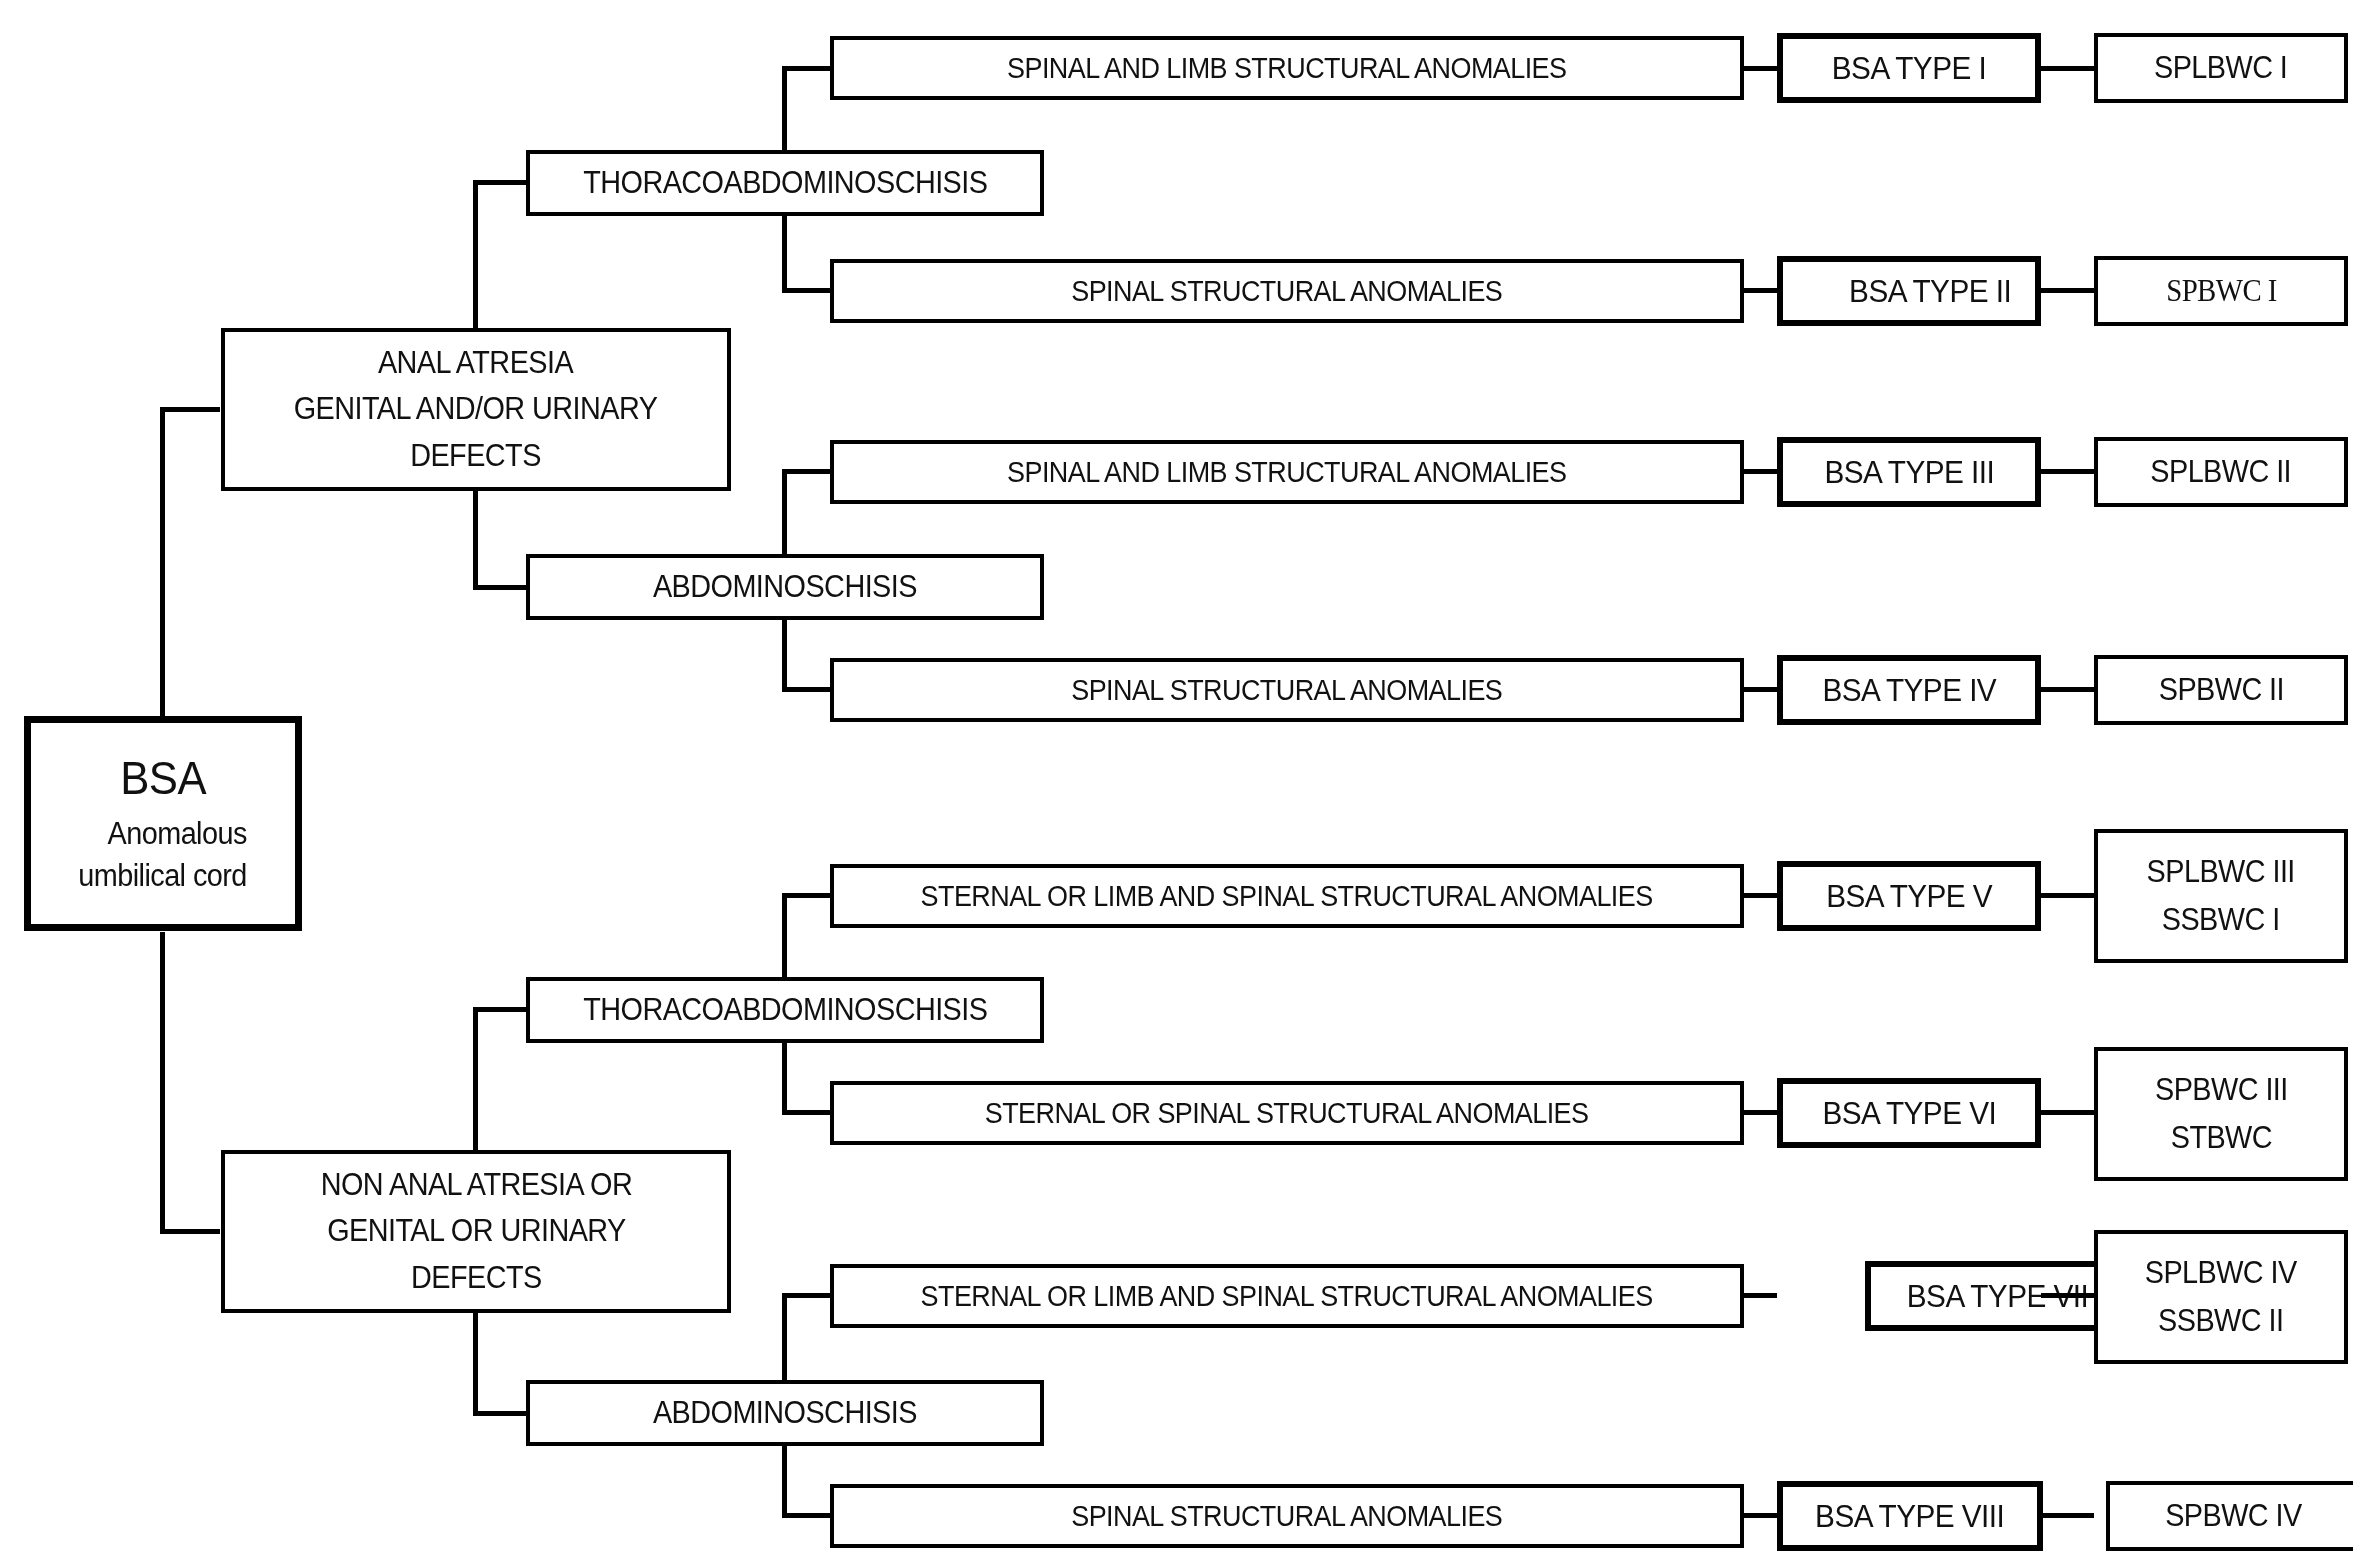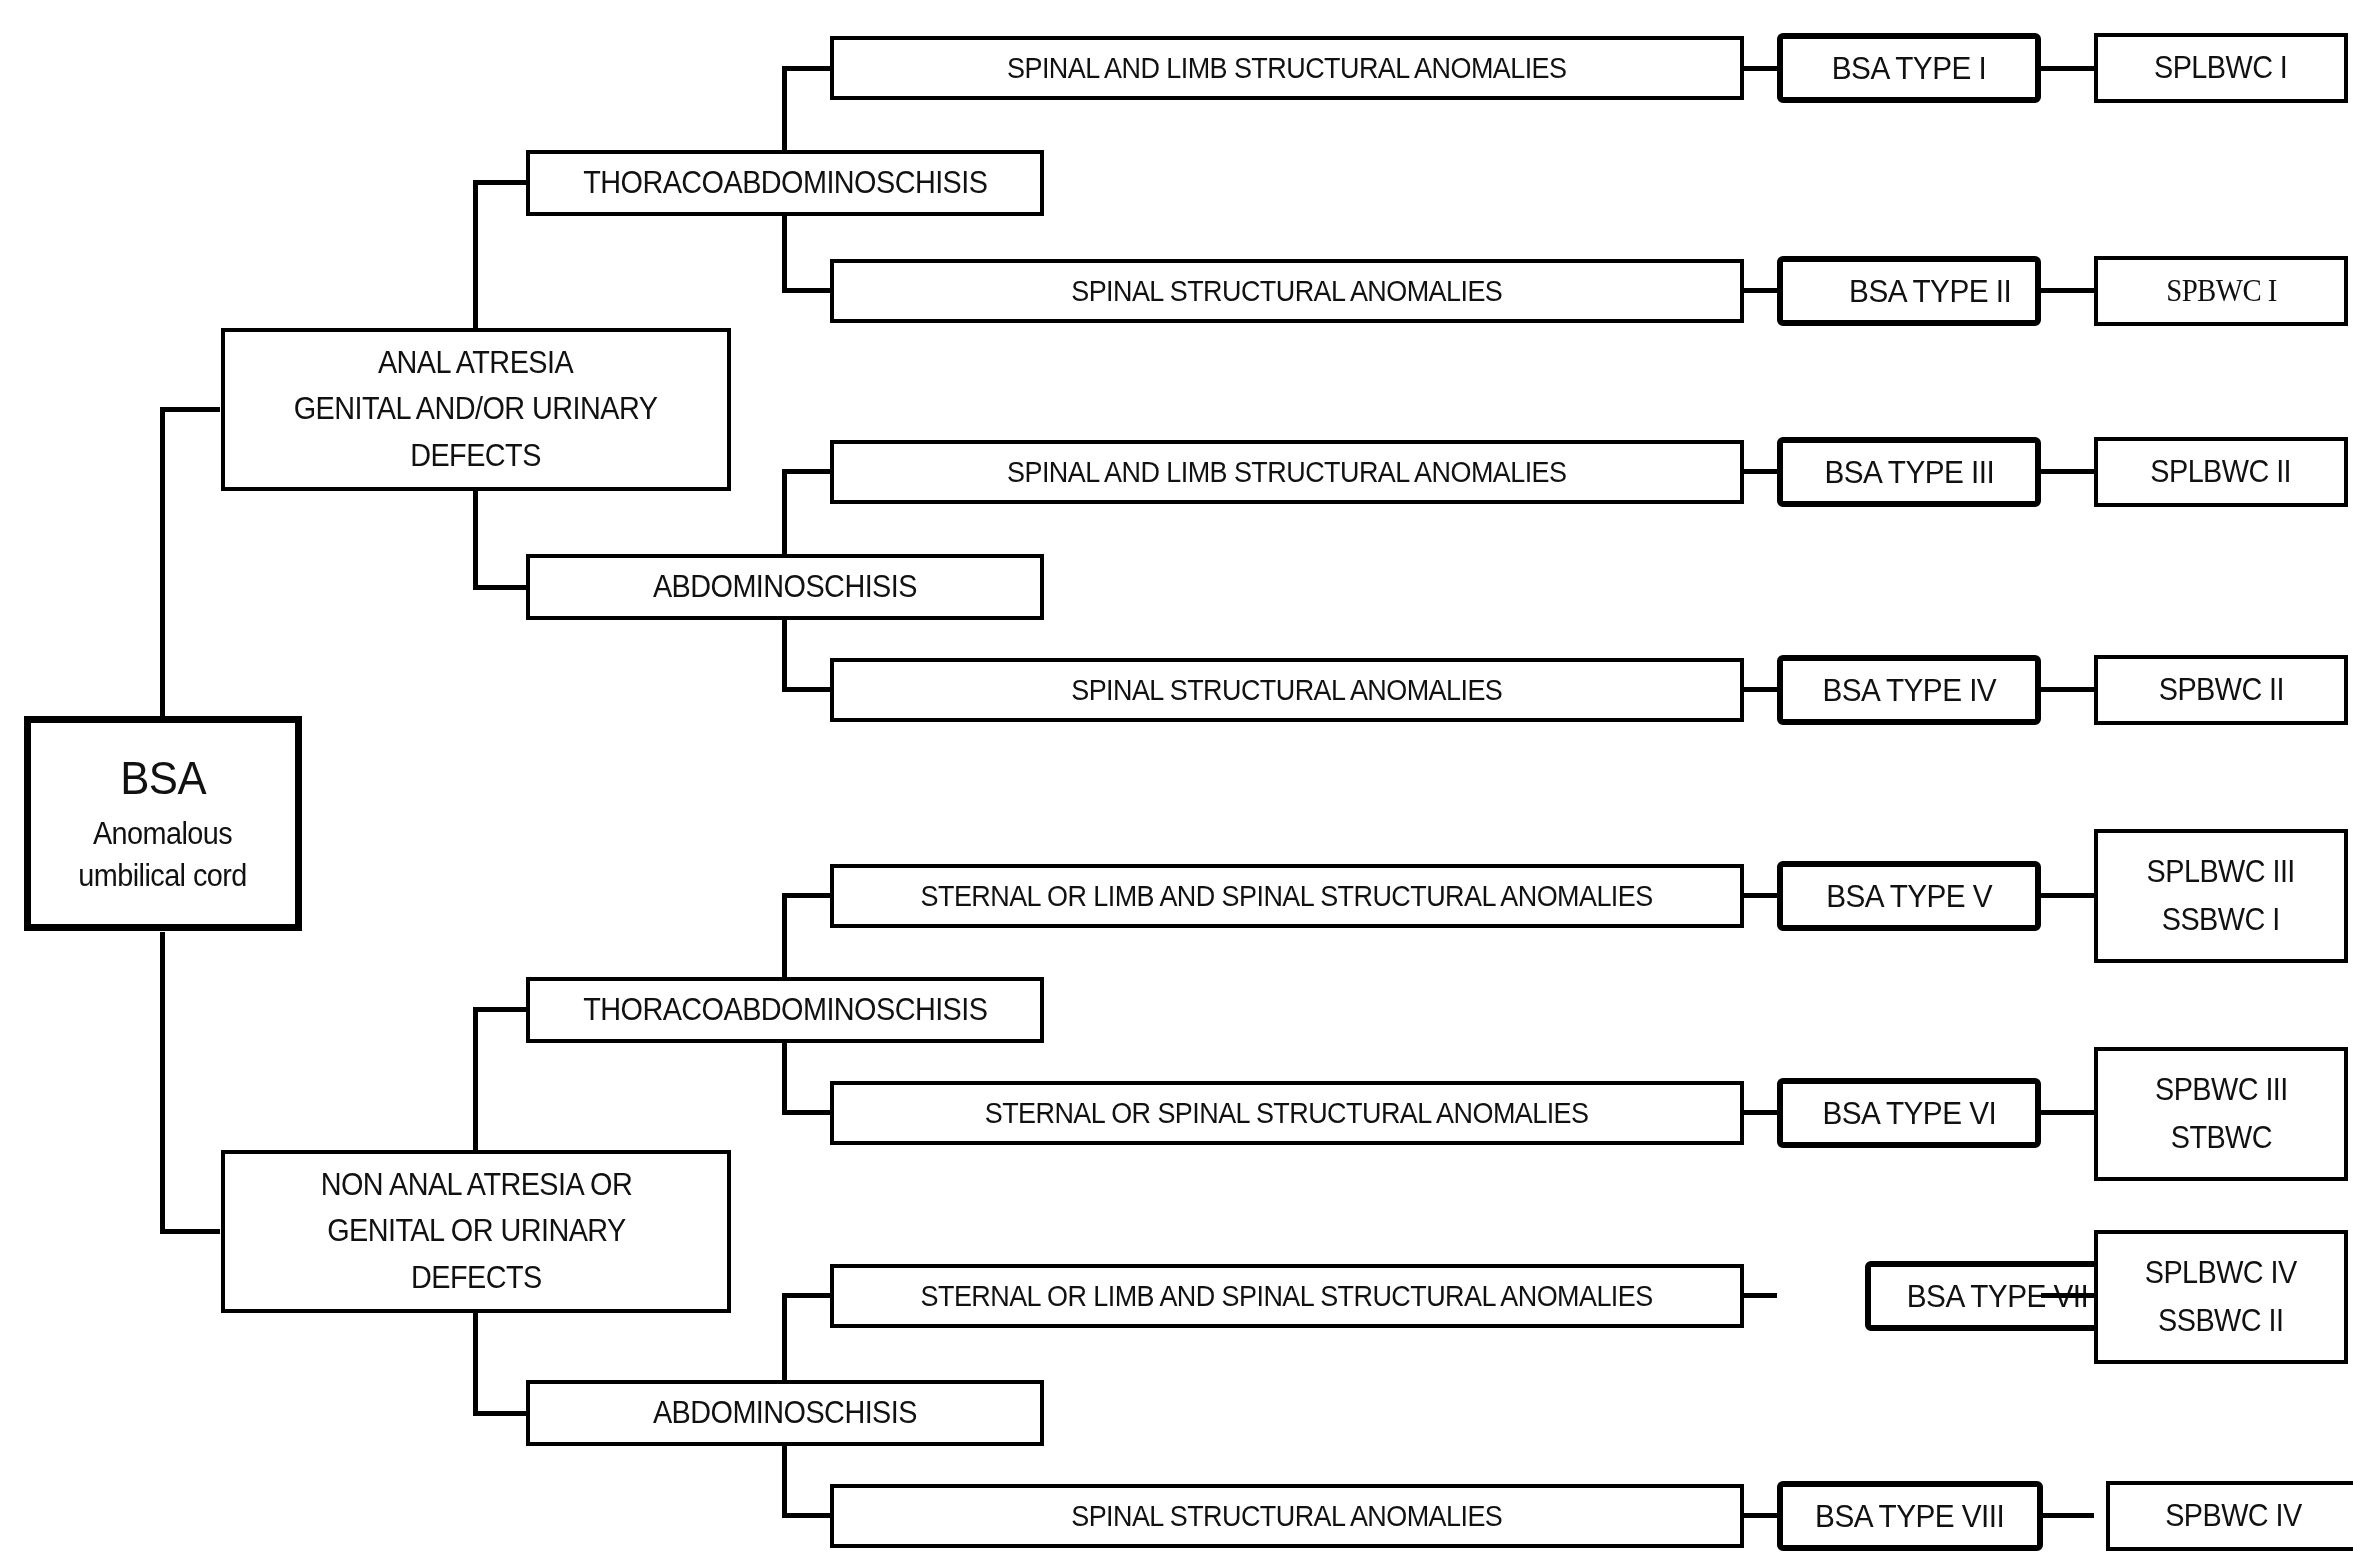--- a/index.html
+++ b/index.html
@@ -21,41 +21,41 @@
     justify-content: center;
     text-align: center;
     white-space: pre-line;
     letter-spacing: -0.6px;
   }
   .box .txt {
     display: inline-block;
     transform: scaleX(0.93);
     transform-origin: center;
   }
-  .bold-border { border-width: 6.6px; border-radius: 6px; }
+  .bold-border { border-width: 6.6px; }
   .root-border { border-width: 7.8px; }
   .leaf   { font-size: 29px; }
   .lvl3   { font-size: 31px; }
   .lvl2   { font-size: 31px; line-height: 1.5; }
   .type   { font-size: 32px; }
   .outcome{ font-size: 31px; line-height: 1.55; }
   .root-box { flex-direction: column; }
   .root-title { font-size: 47px; }
   .root-sub   { font-size: 31px; line-height: 1.35; margin-top: 8.4px; }
   .line {
     position: absolute;
     background: #000000;
   }
 </style>
 </head>
 <body>
 
 <div class="canvas">
 
-  <div class="box root-box root-border" style="left:24px; top:716px; width:278px; height:215px;">
+  <div class="box root-box root-border" style="left:24px; top:716px; width:278px; height:215px;text-align:right;">
     <span class="txt root-title">BSA</span>
     <span class="txt root-sub">Anomalous
 umbilical cord</span>
   </div>
 
   <div class="box lvl2" style="left:221px; top:328px; width:510px; height:163px;">
     <span class="txt">ANAL ATRESIA
 GENITAL AND/OR URINARY
 DEFECTS</span>
   </div>

